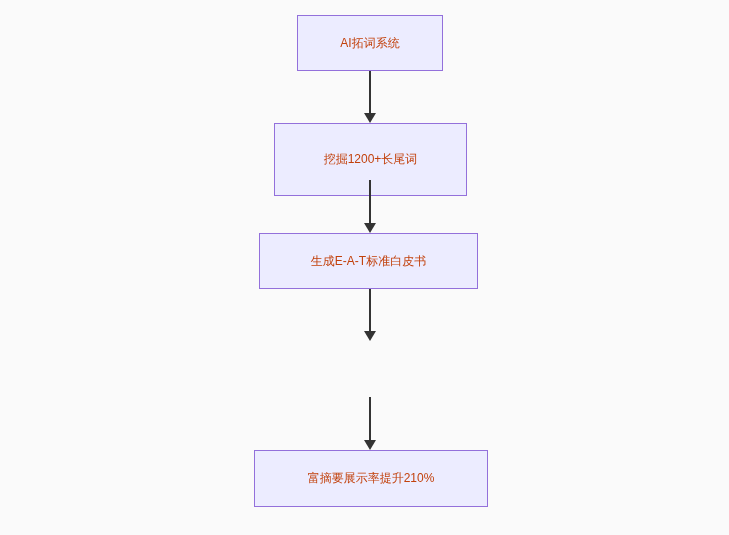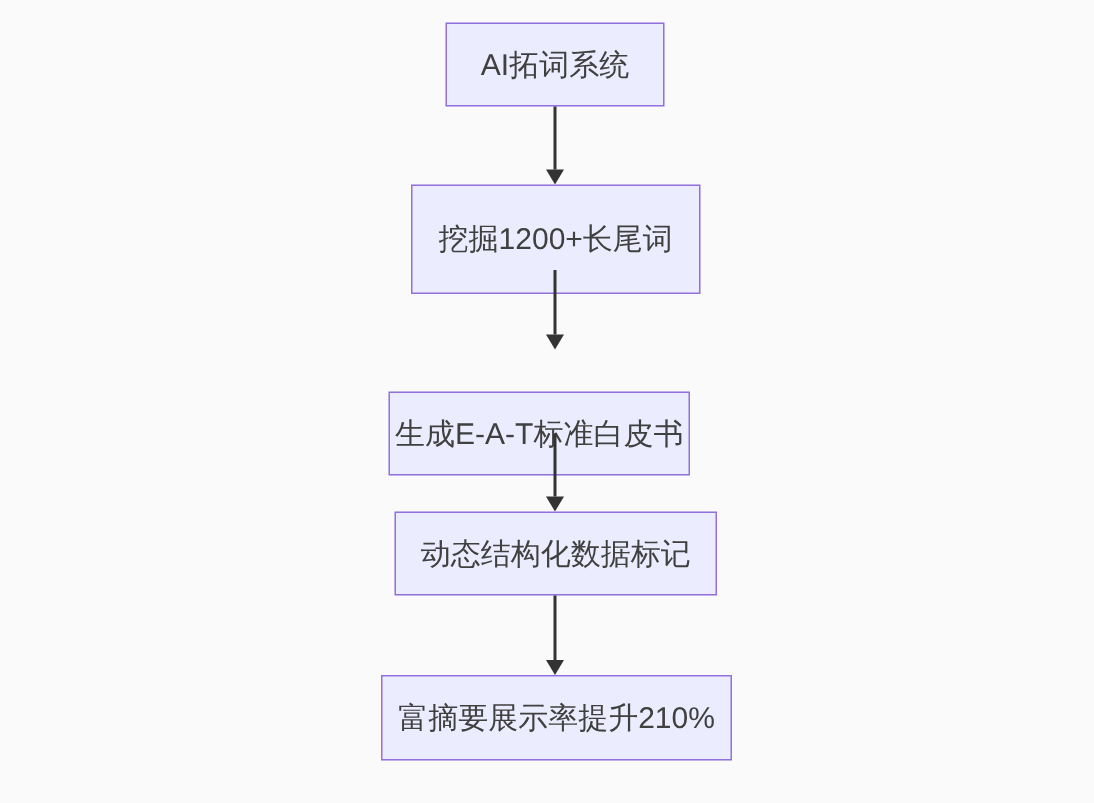--- a/index.html
+++ b/index.html
@@ -13,22 +13,22 @@
     width: 729px;
     height: 535px;
     background: #fafafa;
     overflow: hidden;
   }
   .flow-node {
     position: absolute;
     box-sizing: border-box;
     background: #ececff;
     border: 1px solid #9370db;
-    color: #404040;
-    font-size: 20px;
+    color: #c2410c;
+    font-size: 12px;
     display: flex;
     align-items: center;
     justify-content: center;
     text-align: center;
     white-space: nowrap;
   }
   .edge-line {
     position: absolute;
     width: 2px;
     background: #333333;
@@ -37,21 +37,21 @@
     position: absolute;
     width: 0;
     height: 0;
     border-left: 6px solid transparent;
     border-right: 6px solid transparent;
     border-top: 10px solid #333333;
   }
   
   #n1 { left: 297px; top: 15px;  width: 146px; height: 56px; }
   #n2 { left: 274px; top: 123px; width: 193px; height: 73px; }
-  #n3 { left: 259px; top: 233px; width: 201px; height: 56px; margin-top: 28px; }
+  #n3 { left: 259px; top: 233px; width: 219px; height: 56px; }
   #n4 { left: 263px; top: 341px; width: 215px; height: 56px; }
   #n5 { left: 254px; top: 450px; width: 234px; height: 57px; }
   
   #e1 { left: 369px; top: 71px;  height: 42px; }
   #e2 { left: 369px; top: 180px; height: 43px; }
   #e3 { left: 369px; top: 289px; height: 42px; }
   #e4 { left: 369px; top: 397px; height: 43px; }
   #h1 { left: 364px; top: 113px; }
   #h2 { left: 364px; top: 223px; }
   #h3 { left: 364px; top: 331px; }
@@ -76,23 +76,20 @@
   <div class="edge-line" id="e2"></div>
   <div class="arrow-head" id="h2"></div>
 
   <div class="flow-node" id="n3">
     <span>生成E-A-T标准白皮书</span>
   </div>
 
   <div class="edge-line" id="e3"></div>
   <div class="arrow-head" id="h3"></div>
 
-  <div class="flow-node" id="n4">
-    <span>动态结构化数据标记</span>
-  </div>
 
   <div class="edge-line" id="e4"></div>
   <div class="arrow-head" id="h4"></div>
 
   <div class="flow-node" id="n5">
     <span>富摘要展示率提升210%</span>
   </div>
 
 </div>
 

